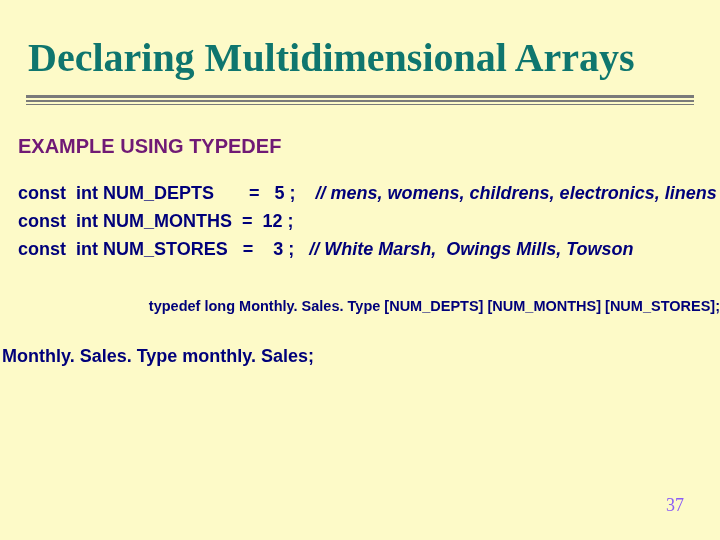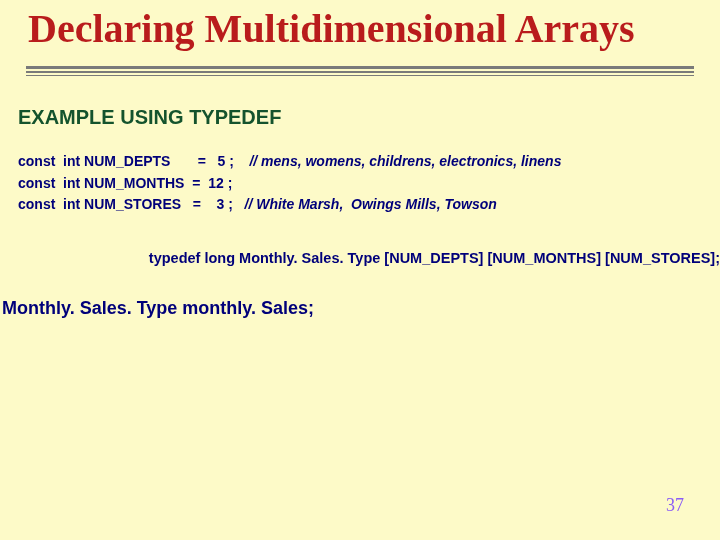--- a/index.html
+++ b/index.html
@@ -9,48 +9,48 @@
     height: 540px;
     background: #fdfac8;
     font-family: Arial, Helvetica, sans-serif;
     position: relative;
     box-sizing: border-box;
   }
   .title {
     font-family: "Times New Roman", Times, serif;
     font-size: 40px;
     font-weight: bold;
-    color: #b91c1c;
-    padding: 5px 20px 8px 28px;
+    color: #0f766e;
+    padding: 34px 20px 8px 28px;
     letter-spacing: 0px;
   }
   .rule-outer {
     margin: 6px 26px 0 26px;
     height: 3px;
     background: #7a7a7a;
   }
   .rule-mid {
     margin: 2px 26px 0 26px;
     height: 2px;
     background: #7a7a7a;
   }
   .rule-inner {
     margin: 2px 26px 0 26px;
     height: 1px;
     background: #7a7a7a;
   }
   .subhead {
     font-weight: bold;
-    color: #14532d;
+    color: #701a75;
     font-size: 20px;
     margin: 30px 16px 0 18px;
   }
   .codeblock {
     margin: 22px 16px 0 18px;
-    font-size: 14px;
+    font-size: 18px;
     line-height: 1.55;
     white-space: pre;
     color: #00007a;
     font-weight: bold;
     font-family: Arial, Helvetica, sans-serif;
   }
   .comment {
     font-style: italic;
   }
   .typedef-line {

